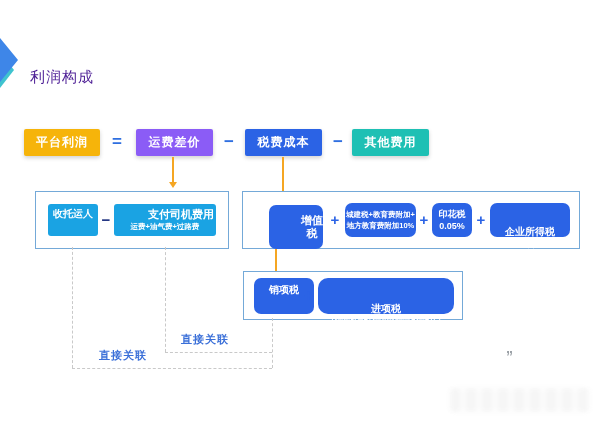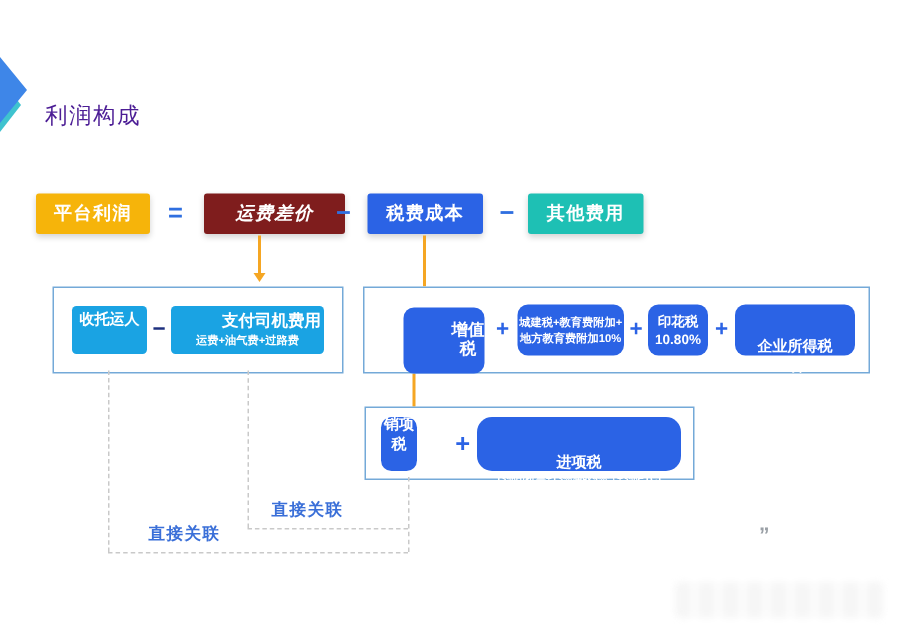--- a/index.html
+++ b/index.html
@@ -8,21 +8,21 @@
     font-family:"Liberation Sans","DejaVu Sans",sans-serif;overflow:hidden;
   }
   
   .title-icon{position:absolute;left:0;top:38px;}
   .page-title{position:absolute;left:30px;top:56px;font-size:15px;font-weight:normal;color:#4c1d95;letter-spacing:1px;margin-top:12px;}
   
   .fbox{position:absolute;top:129px;height:27px;line-height:27px;text-align:center;
         color:#fff;font-size:12px;font-weight:bold;letter-spacing:1px;border-radius:2px;
         box-shadow:0 2px 4px rgba(0,0,0,.18);}
   .fb-gold{left:24px;width:76px;background:#F6B40A;}
-  .fb-lblue{left:136px;width:94px;background:#7f1d1d;font-style:italic;}
+  .fb-lblue{left:136px;width:77px;background:#8b5cf6;}
   .fb-rblue{left:245px;width:77px;background:#2B63E5;}
   .fb-teal{left:352px;width:77px;background:#1EC0B4;}
   .fop{position:absolute;top:129px;height:27px;line-height:26px;text-align:center;
        color:#2F6FE0;font-size:17px;font-weight:bold;}
   .fop-eq{left:102px;width:30px;}
   .fop-m1{left:216px;width:26px;}
   .fop-m2{left:325px;width:26px;}
   
   .yline{position:absolute;width:0;border-left:2px solid #F5A623;}
   .yl-1{left:172px;top:157px;height:25px;}
@@ -107,31 +107,31 @@
       <div class="l1b">增值税</div>
     </div>
     <div class="gplus" style="left:82px;top:13px;width:20px;height:30px;line-height:30px;">+</div>
     <div class="chip chip-rd" style="left:102px;top:11px;width:71px;height:34px;">
       <div class="l2">城建税+教育费附加+</div>
       <div class="l2">地方教育费附加10%</div>
     </div>
     <div class="gplus" style="left:173px;top:11px;width:16px;height:34px;line-height:34px;">+</div>
     <div class="chip chip-rd" style="left:189px;top:11px;width:40px;height:34px;">
       <div class="l9">印花税</div>
-      <div class="l9">10.80%</div>
+      <div class="l9">0.05%</div>
     </div>
     <div class="gplus" style="left:230px;top:11px;width:16px;height:34px;line-height:34px;">+</div>
     <div class="chip chip-rd" style="left:247px;top:11px;width:80px;height:34px;">
       <div class="l1">企业所得税</div>
       <div class="l9">81%或25%</div>
     </div>
   </div>
 
   <div class="group grp-vat">
-    <div class="chip chip-rd" style="left:10px;top:6px;width:24px;height:36px;justify-content:center;">
+    <div class="chip chip-rd" style="left:10px;top:6px;width:60px;height:36px;justify-content:center;">
       <div class="l1">销项税</div>
       <div class="l1">9%</div>
     </div>
     <div class="gplus" style="left:55px;top:6px;width:19px;height:36px;line-height:36px;font-size:17px;">+</div>
     <div class="chip chip-rd" style="left:74px;top:6px;width:136px;height:36px;border-radius:10px;">
       <div class="l1">进项税</div>
       <div class="l2s">(3%司机票+13%油或9%气+3%ETC)</div>
     </div>
   </div>
 

